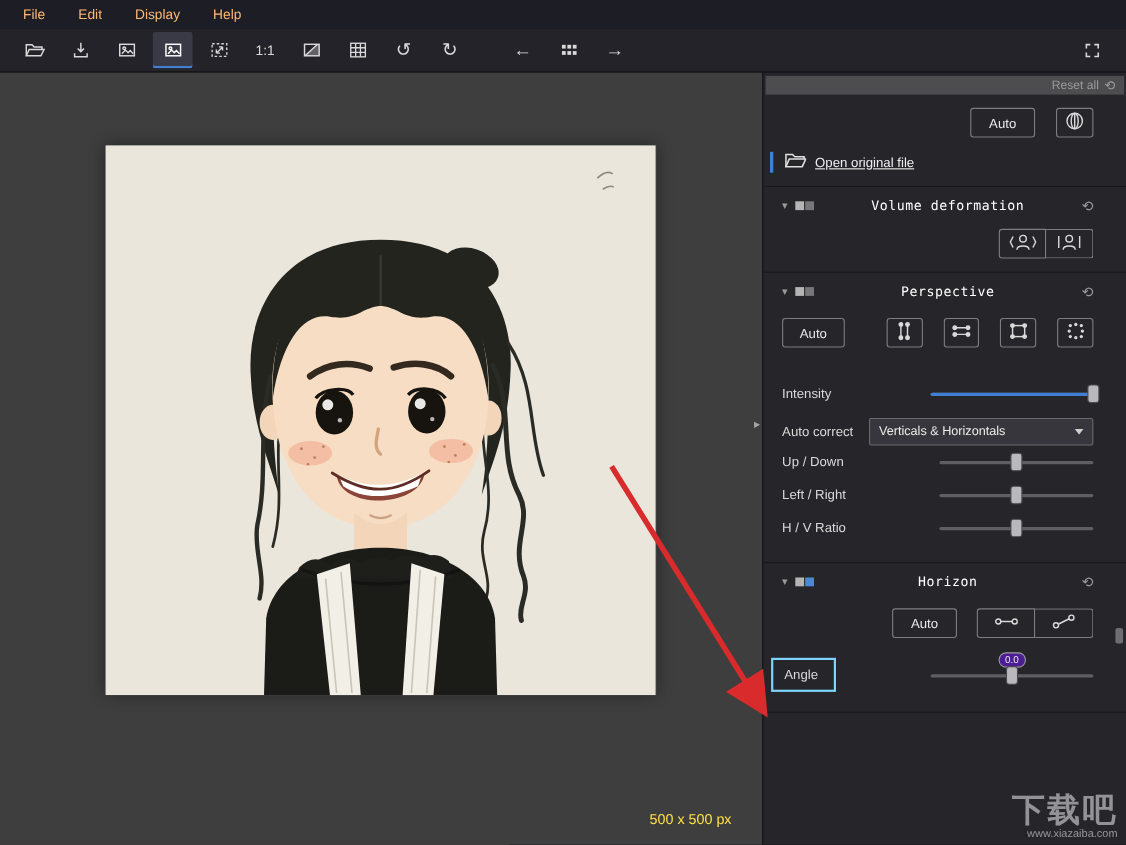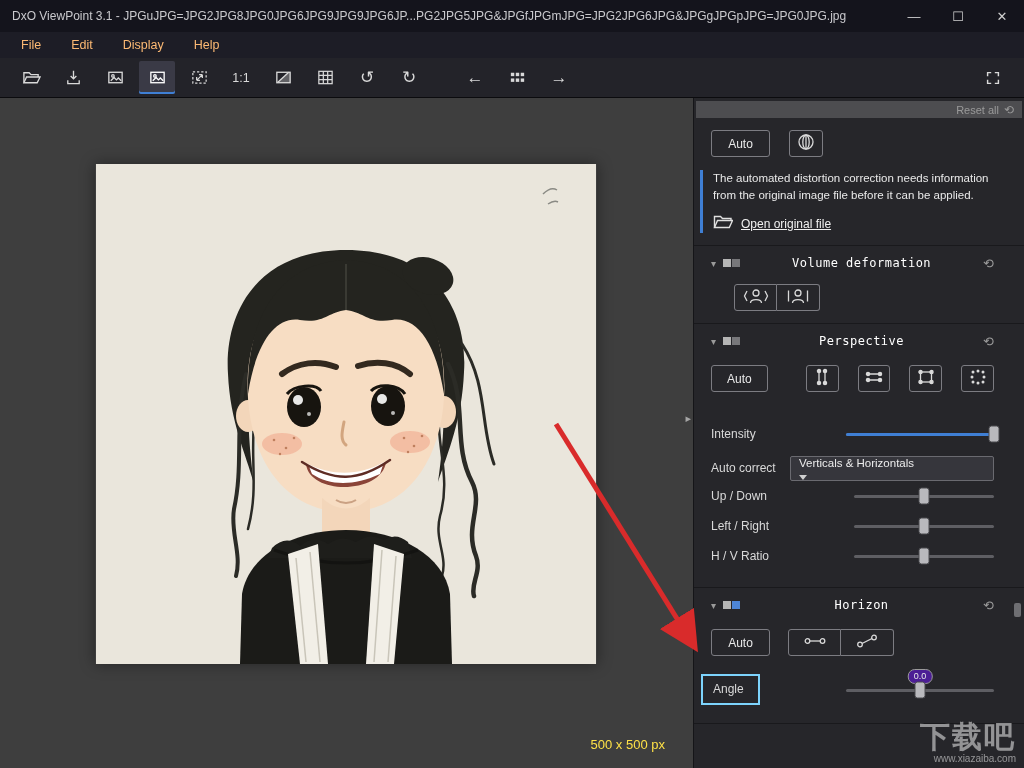--- a/index.html
+++ b/index.html
@@ -27,21 +27,21 @@
   
   .content{flex:1;display:flex;position:relative;min-height:0;}
   .canvas{flex:1;background:#3e3e3e;position:relative;}
   .preview{position:absolute;left:95px;top:66px;width:502px;height:500px;box-shadow:0 0 14px rgba(0,0,0,.4);}
   .preview svg{display:block;}
   .size-label{position:absolute;right:28px;bottom:16px;color:#fde047;font-size:13px;}
   .panel-handle{position:absolute;right:2px;top:315px;color:#a5a5a5;font-size:11px;line-height:1;}
 
   
   .panel{width:330px;background:#26262a;border-left:1px solid #151518;position:relative;font-size:12px;color:#d6d6d6;}
-  .p-in{padding-left:17px;padding-right:30px;}
+  .p-in{padding-left:17px;padding-right:30px;justify-content:flex-end;}
   .reset-bar{height:17px;margin:3px 2px 0 2px;background:#4d4d50;display:flex;align-items:center;justify-content:flex-end;gap:5px;color:#9a9a9a;font-size:11px;padding-right:8px;}
   .reset-glyph{font-size:12px;}
   .row{display:flex;align-items:center;}
   .top-row{margin-top:12px;gap:19px;}
   .btn{background:transparent;border:1px solid #7c7c82;border-radius:3px;color:#e8e8e8;font-family:inherit;font-size:12px;height:27px;display:flex;align-items:center;justify-content:center;padding:0;}
   .auto-btn{width:59px;}
   .icon-btn{width:34px;}
   .info-wrap{margin-top:13px;margin-left:6px;border-left:3px solid #3f7fd4;padding-left:10px;padding-right:26px;}
   .info-text{font-size:11.5px;line-height:1.45;color:#e9e9e9;}
   .open-row{display:flex;align-items:center;gap:8px;margin-top:11px;}
@@ -64,21 +64,21 @@
   .acorr-row{margin-top:9px;height:26px;}
   .slide-row{height:30px;}
   .lbl{color:#d9d9d9;font-size:12px;}
   .slider{position:relative;height:16px;}
   .w148{width:148px;}
   .w140{width:140px;}
   .track{position:absolute;left:0;right:0;top:7px;height:3px;background:#5e5e63;border-radius:2px;}
   .fill{position:absolute;left:0;top:7px;height:3px;background:#3f7fd4;border-radius:2px;}
   .handle{position:absolute;top:8px;width:9px;height:15px;background:#b9b9bd;border:1px solid #4a4a4e;border-radius:3px;transform:translate(-50%,-50%);}
   .bubble{position:absolute;top:-13px;left:50%;transform:translateX(-50%);border:1px solid #9a9a9a;background:#4c1d95;color:#e9e9e9;font-size:9px;border-radius:7px;padding:1px 5px;line-height:1.2;}
-  .select{width:186px;height:23px;background:#36363c;border:1px solid #6a6a70;border-radius:2px;display:flex;justify-content:space-between;padding:0 8px;font-size:11.5px;color:#ececec;flex-direction:column;}
+  .select{width:186px;height:23px;background:#36363c;border:1px solid #6a6a70;border-radius:2px;display:flex;align-items:center;justify-content:space-between;padding:0 8px;font-size:11.5px;color:#ececec;}
   .chev{width:0;height:0;border-left:4px solid transparent;border-right:4px solid transparent;border-top:5px solid #cfcfcf;}
   .hz-tools{margin-top:9px;gap:18px;}
   .hz-pair{display:flex;}
   .hz-icon{width:53px;}
   .hz-pair .btn + .btn{border-left:none;border-radius:0 3px 3px 0;}
   .hz-pair .btn:first-child{border-radius:3px 0 0 3px;}
   .angle-row{margin-top:18px;justify-content:space-between;align-items:center;}
   .angle-box{border:2px solid #7dd3fc;padding:6px 14px 7px 10px;margin-left:-10px;}
   .bottom-div{margin-top:18px;}
   .scroll-thumb{position:absolute;right:3px;top:505px;width:7px;height:14px;background:#6e6e72;border-radius:2px;}
@@ -87,26 +87,20 @@
   .annot{position:absolute;left:0;top:0;width:1024px;height:768px;pointer-events:none;z-index:40;}
   .watermark{position:absolute;right:8px;bottom:4px;text-align:right;color:rgba(255,255,255,.5);pointer-events:none;z-index:30;}
   .wm1{font-size:30px;font-weight:bold;letter-spacing:2px;line-height:1.1;}
   .wm2{font-size:10px;}
 </style>
 </head>
 <body>
 
 <div class="window">
 
-  <div class="titlebar">
-    <div class="title">DxO ViewPoint 3.1 - JPGuJPG=JPG2JPG8JPG0JPG6JPG9JPG9JPG6JP...PG2JPG5JPG&amp;JPGfJPGmJPG=JPG2JPG6JPG&amp;JPGgJPGpJPG=JPG0JPG.jpg</div>
-    <div class="wctrl">—</div>
-    <div class="wctrl">☐</div>
-    <div class="wctrl">✕</div>
-  </div>
 
   <div class="menubar">
     <div class="menu-item">File</div>
     <div class="menu-item">Edit</div>
     <div class="menu-item">Display</div>
     <div class="menu-item">Help</div>
   </div>
 
   <div class="toolbar">
     <div class="tbtn">
@@ -276,21 +270,20 @@
         <button class="btn icon-btn">
           <span><svg width="20" height="20" viewBox="0 0 20 20" fill="none" stroke="#d9d9d9" stroke-width="1.3">
                 <circle cx="10" cy="10" r="7"></circle>
                 <path d="M10 3 v14"></path>
                 <ellipse cx="10" cy="10" rx="3.2" ry="7"></ellipse>
               </svg></span>
         </button>
       </div>
 
       <div class="info-wrap">
-        <div class="info-text">The automated distortion correction needs information from the original image file before it can be applied.</div>
         <div class="open-row">
           <span><svg width="20" height="16" viewBox="0 0 20 16" fill="none" stroke="#e0e0e0" stroke-width="1.4">
                 <path d="M1.5 13.5 V2.5 h6 l2 2 H18 v2"></path>
                 <path d="M1.5 13.5 l3-7 H19.5 l-3.2 7 Z"></path>
               </svg></span>
           <span class="open-link">Open original file</span>
         </div>
       </div>
 
       <div class="divider"></div>

